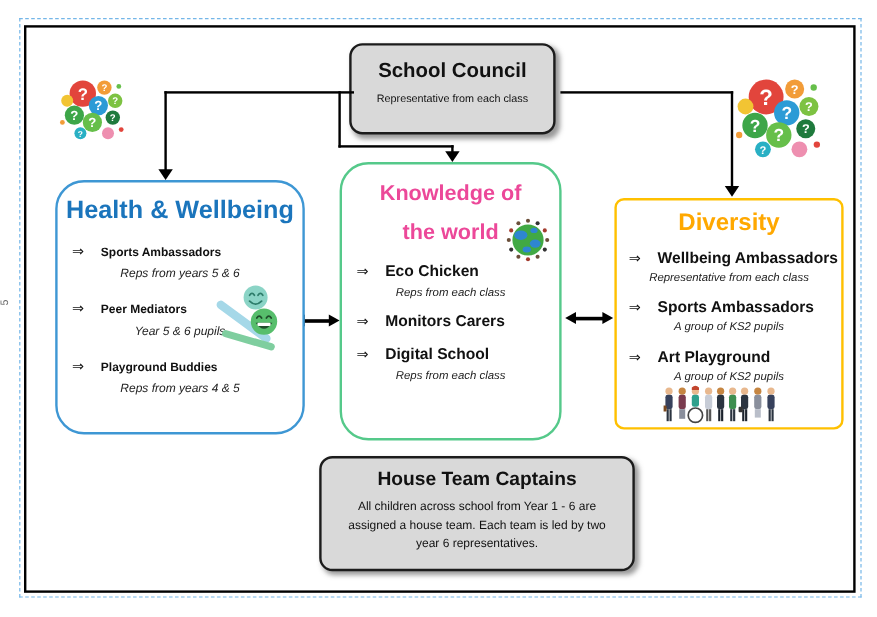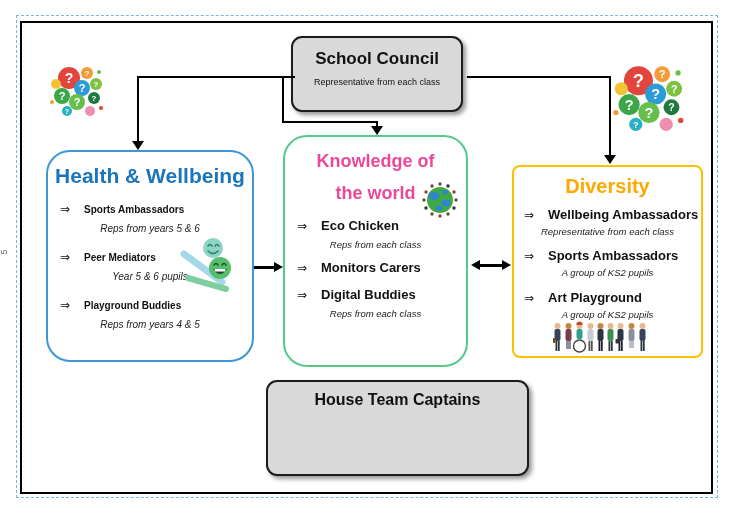--- a/index.html
+++ b/index.html
@@ -161,21 +161,21 @@
       <span class="bullet">⇒</span>
       <span class="ilabel">Eco Chicken</span>
     </div>
     <div class="isub">Reps from each class</div>
     <div class="item">
       <span class="bullet">⇒</span>
       <span class="ilabel">Monitors Carers</span>
     </div>
     <div class="item" style="margin-top:12px">
       <span class="bullet">⇒</span>
-      <span class="ilabel">Digital Buddies</span>
+      <span class="ilabel">Digital School</span>
     </div>
     <div class="isub">Reps from each class</div>
   </div>
 
   <svg class="icon-abs" style="left:420px;top:179px" width="40" height="40" viewBox="0 0 40 40">
     <g fill="#6B4F3A">
       <circle cx="20" cy="5" r="1.7"></circle>
         <circle cx="28" cy="7" r="1.7" fill="#333333"></circle>
       <circle cx="34" cy="13" r="1.7" fill="#A33B2E"></circle>
         <circle cx="36" cy="21" r="1.7"></circle>
@@ -269,15 +269,16 @@
         <circle cx="3.5" cy="6" r="3" fill="#E8B88E"></circle>
           <rect x="0.5" y="9" width="6" height="12" rx="2" fill="#37415C"></rect>
         <rect x="1.5" y="21" width="1.8" height="10" fill="#2B3440"></rect>
           <rect x="3.9" y="21" width="1.8" height="10" fill="#2B3440"></rect>
       </g>
     </g>
   </svg>
 
   <div class="gbox house">
     <div class="gtitle">House Team Captains</div>
+    <div class="gsub">All children across school from Year 1 - 6 are assigned a house team.  Each team is led by two year 6 representatives.</div>
   </div>
 
 </div>
 
 </body></html>

